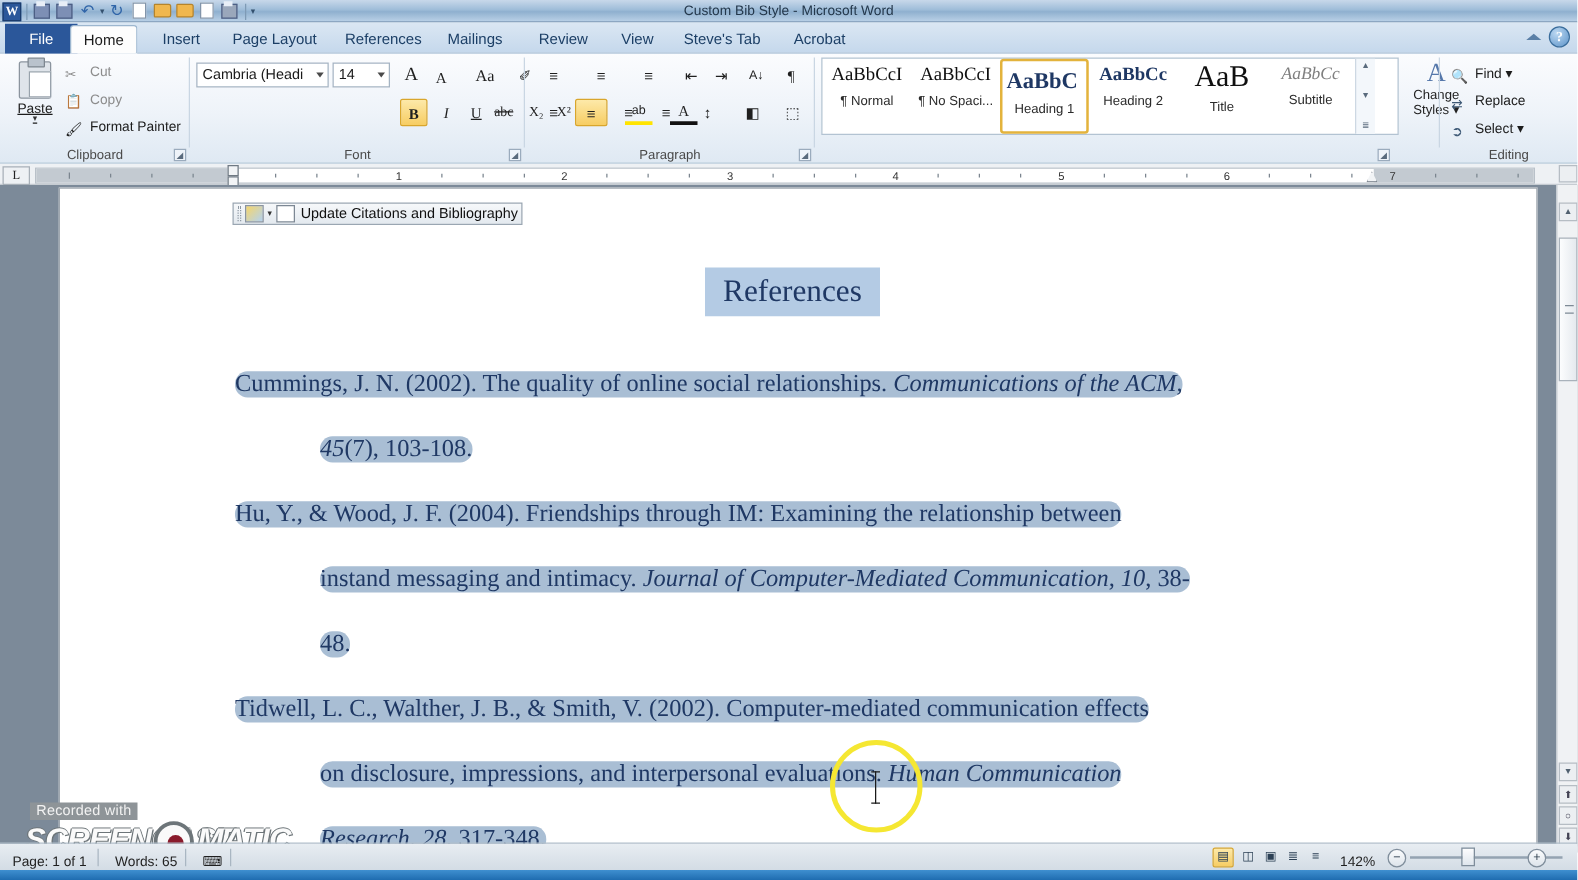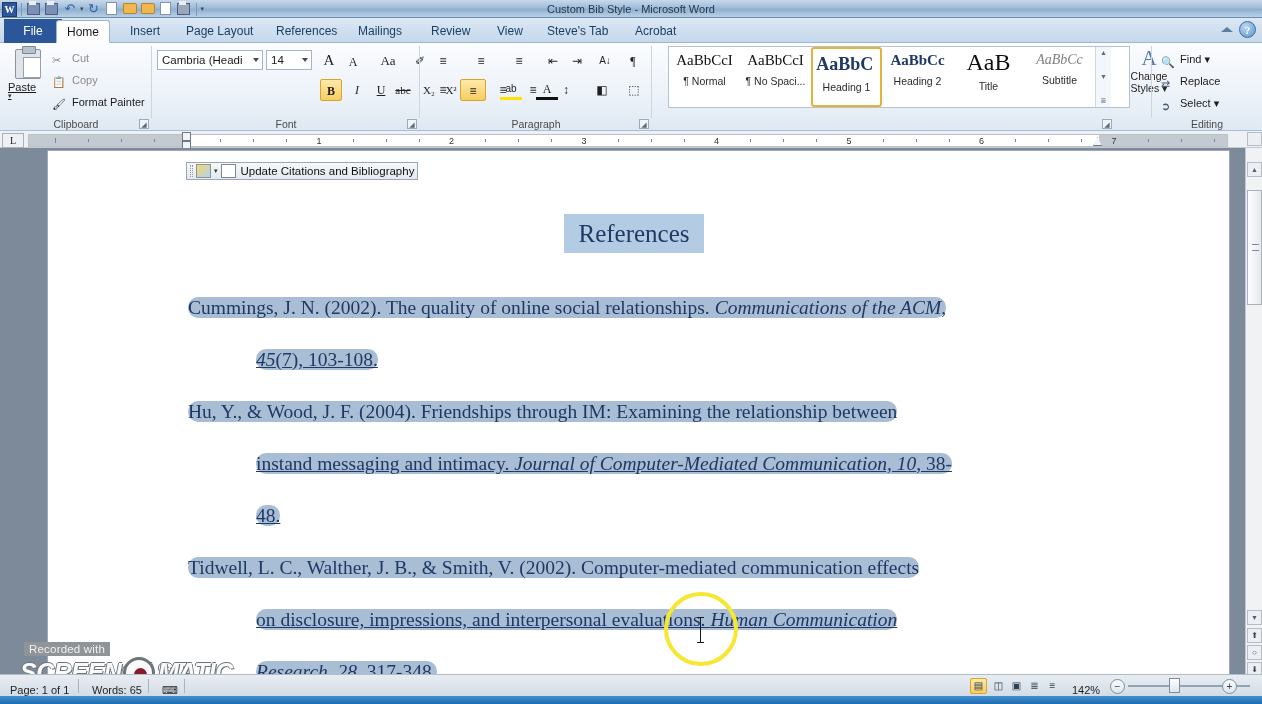--- a/index.html
+++ b/index.html
@@ -76,21 +76,21 @@
     font-size:10.5px;color:#4a4a4a;
   }
   .group-div{ position:absolute; top:3px; width:1px; height:72px; background:#c9d6e3;}
   .dlg-launch{
     position:absolute;bottom:2px;right:3px;width:10px;height:10px;
     border:1px solid #9aabbd;background:#eef3f9;font-size:7px;color:#5a6b7d;
     text-align:center;line-height:9px;
   }
 
   
-  .paste-btn{position:absolute;left:8px;top:4px;width:40px;height:66px;text-decoration:underline;}
+  .paste-btn{position:absolute;left:8px;top:4px;width:40px;height:66px;text-align:center;text-decoration:underline;}
   .clip-icon{
     width:26px;height:30px;margin:2px auto 0;background:#dfe4ea;
     border:1px solid #8b949e;border-radius:2px;position:relative;
   }
   .clip-icon:before{
     content:"";position:absolute;left:6px;top:-4px;width:12px;height:6px;
     background:#b9c2cc;border:1px solid #7d868f;border-radius:1px;
   }
   .clip-icon:after{
     content:"";position:absolute;left:7px;top:7px;width:16px;height:19px;
@@ -110,21 +110,21 @@
     border-left:3.5px solid transparent;border-right:3.5px solid transparent;border-top:4px solid #4a4a4a;}
   .rbtn{
     position:absolute;height:22px;min-width:22px;text-align:center;line-height:22px;
     font-size:12px;color:#1f1f1f;
   }
   .rbtn.on{ background:linear-gradient(to bottom,#fde9a9,#f7cd63); border:1px solid #d9a62c; border-radius:2px;}
   .ser{font-family:"Liberation Serif",serif;}
 
   
   .stylebox{
-    position:absolute;left:16px;top:3px;height:62px;background:#fff;
+    position:absolute;left:5px;top:3px;height:62px;background:#fff;
     border:1px solid #b3c3d2;display:flex;align-items:stretch;
   }
   .stylecell{
     width:71px;text-align:center;padding-top:5px;position:relative;
   }
   .stylecell.sel{ border:2px solid #e3b33c; border-radius:3px; background:#fff;}
   .sc-prev{font-family:"Liberation Serif",serif;color:#1f3864;}
   .sc-name{font-size:10.5px;color:#2b2b2b;margin-top:6px;}
   .sc-prev.blk{color:#101010;}
   .style-scroll{
@@ -191,21 +191,21 @@
   .heading{
     font-size:25px;text-align:center;line-height:96px;height:96px;
     color:#1f3864;
   }
   .hl{ background:#b4cbe4; }
   .hl-d{ background:#a9bed4;border-radius:10px; }
   .ref{
     font-size:19.5px; line-height:52px; text-indent:0;
   }
   .ref .l{display:block;white-space:pre;}
-  .ref .ind{padding-left:68px;text-decoration:underline;}
+  .ref .ind{padding-left:68px;}
   em{font-style:italic;}
 
   .cursor-circle{
     position:absolute;left:664px;top:592px;width:74px;height:74px;
     border:4px solid #f5e732;border-radius:50%;
   }
   .ibeam{
     position:absolute;left:700px;top:617px;width:1px;height:26px;background:#1a1a1a;
   }
   .ibeam:before,.ibeam:after{content:"";position:absolute;left:-3px;width:7px;height:1px;background:#1a1a1a;}

